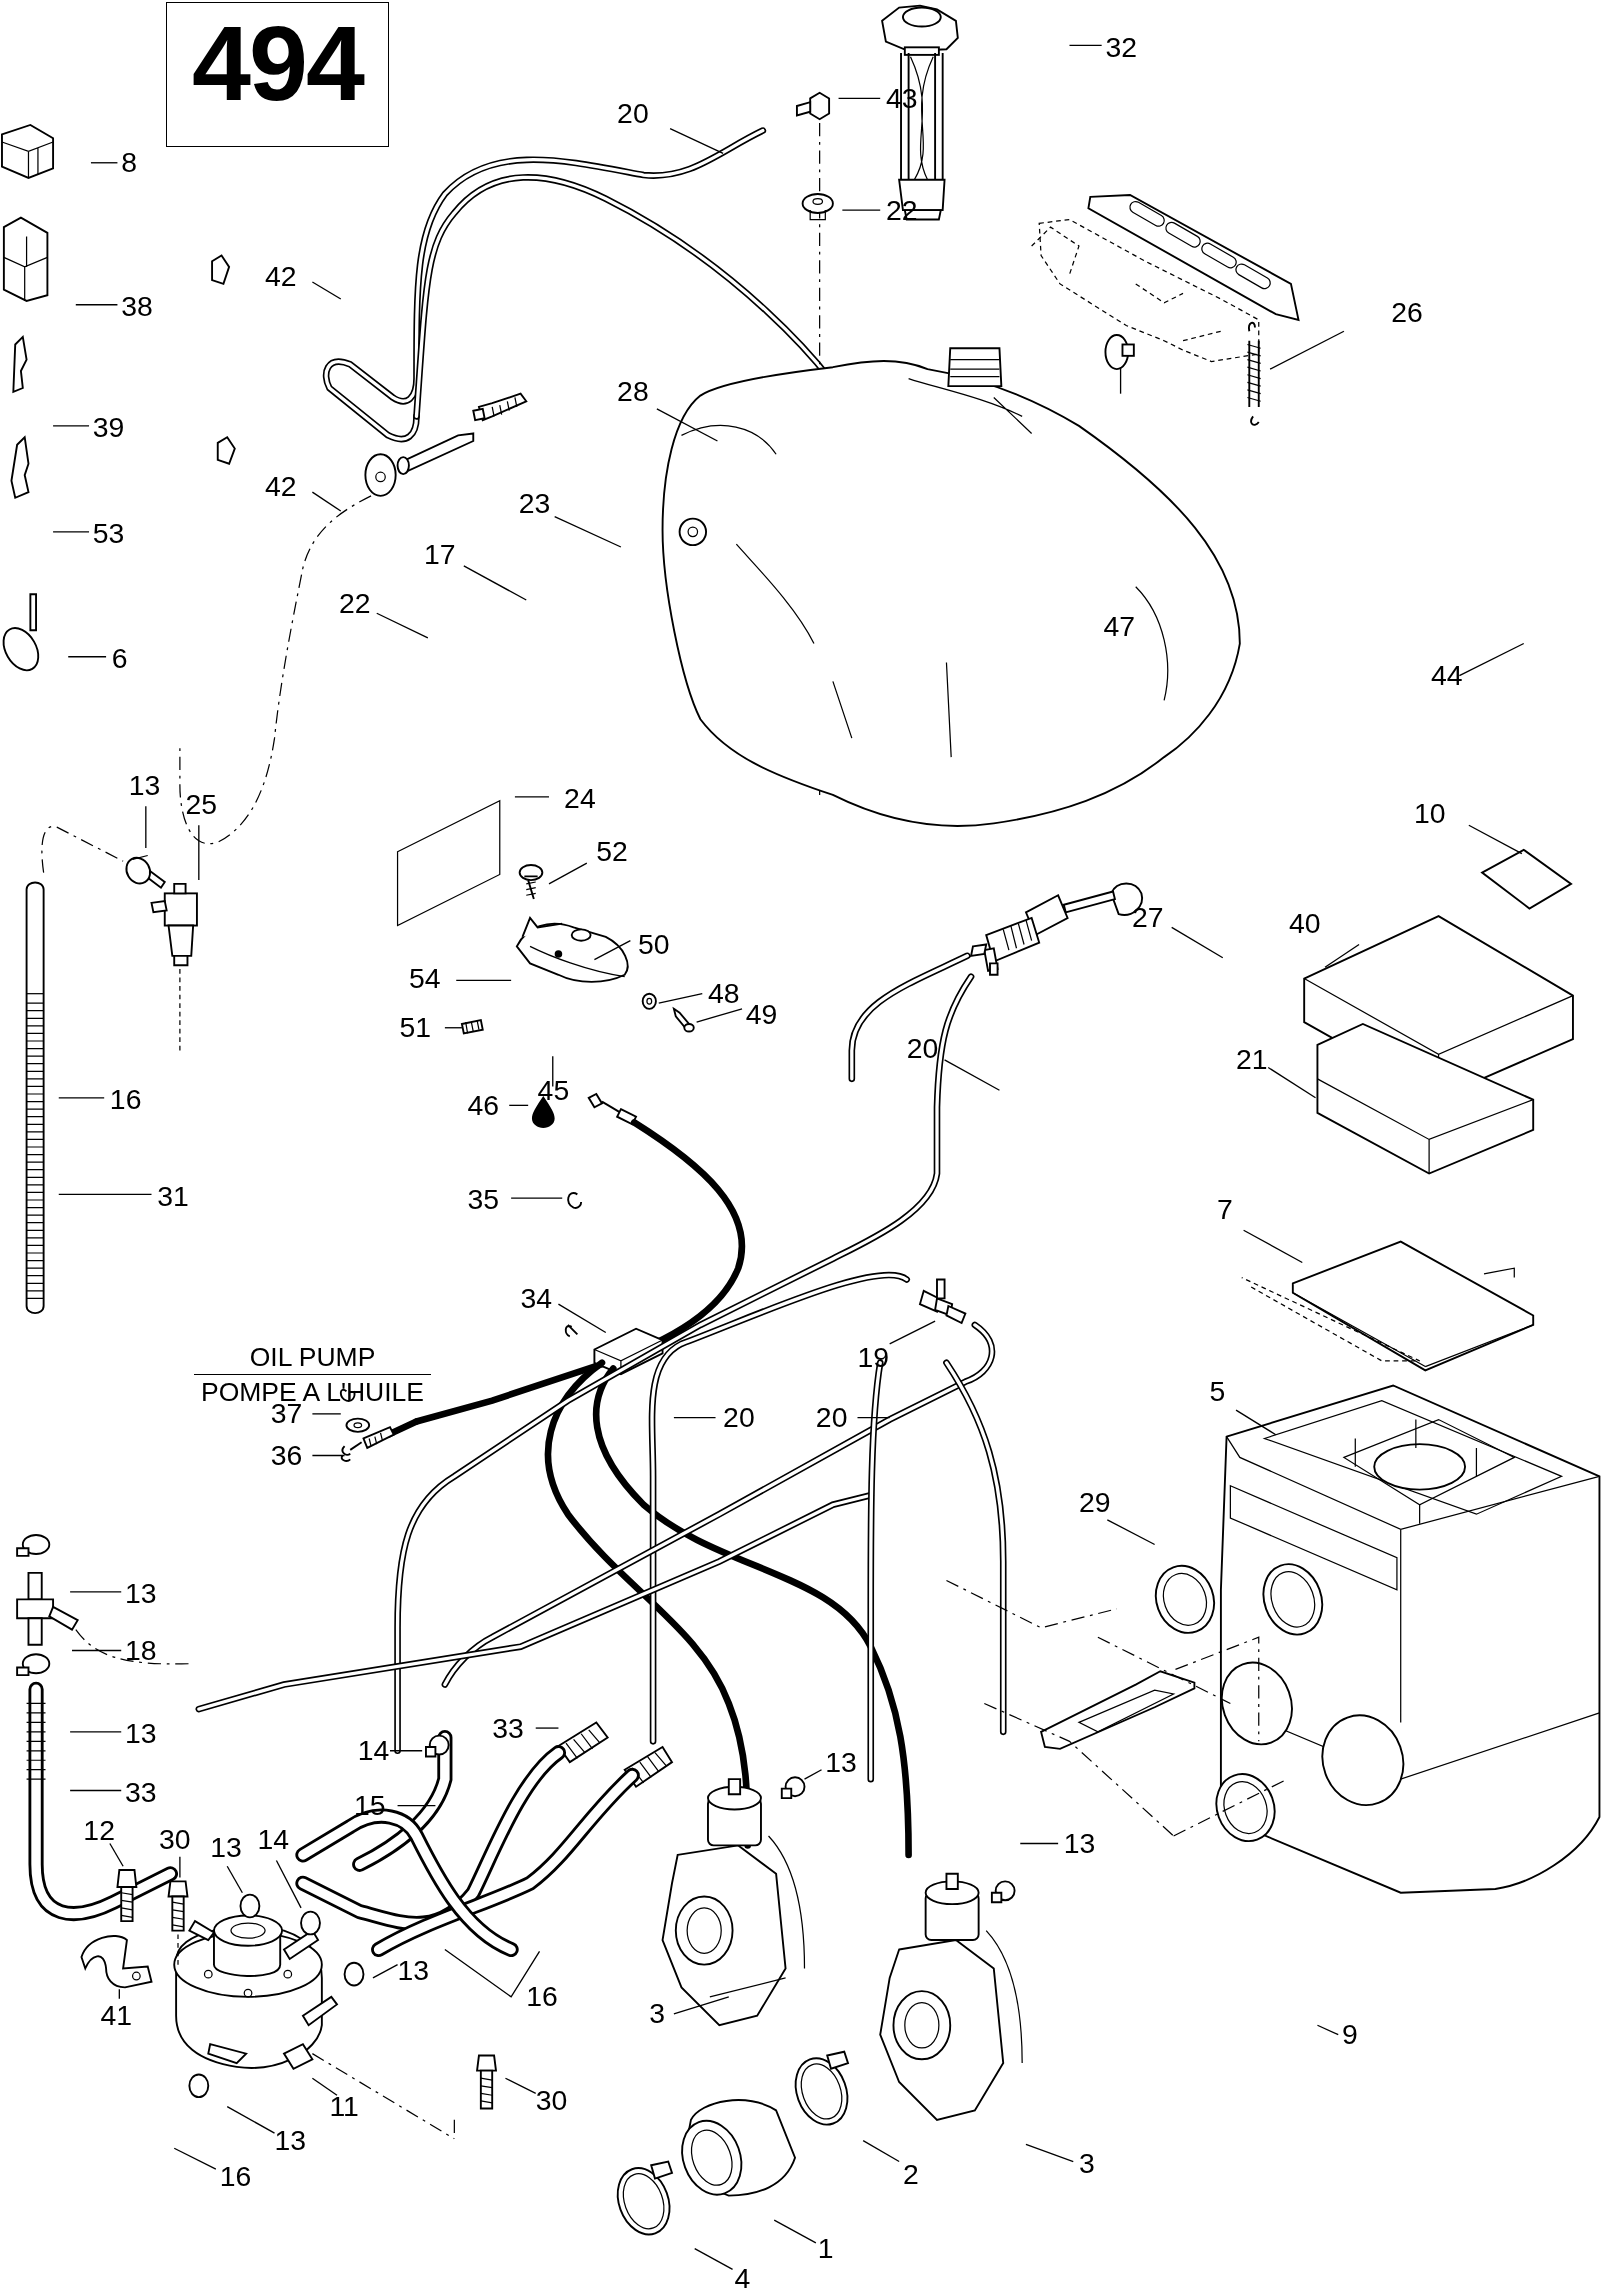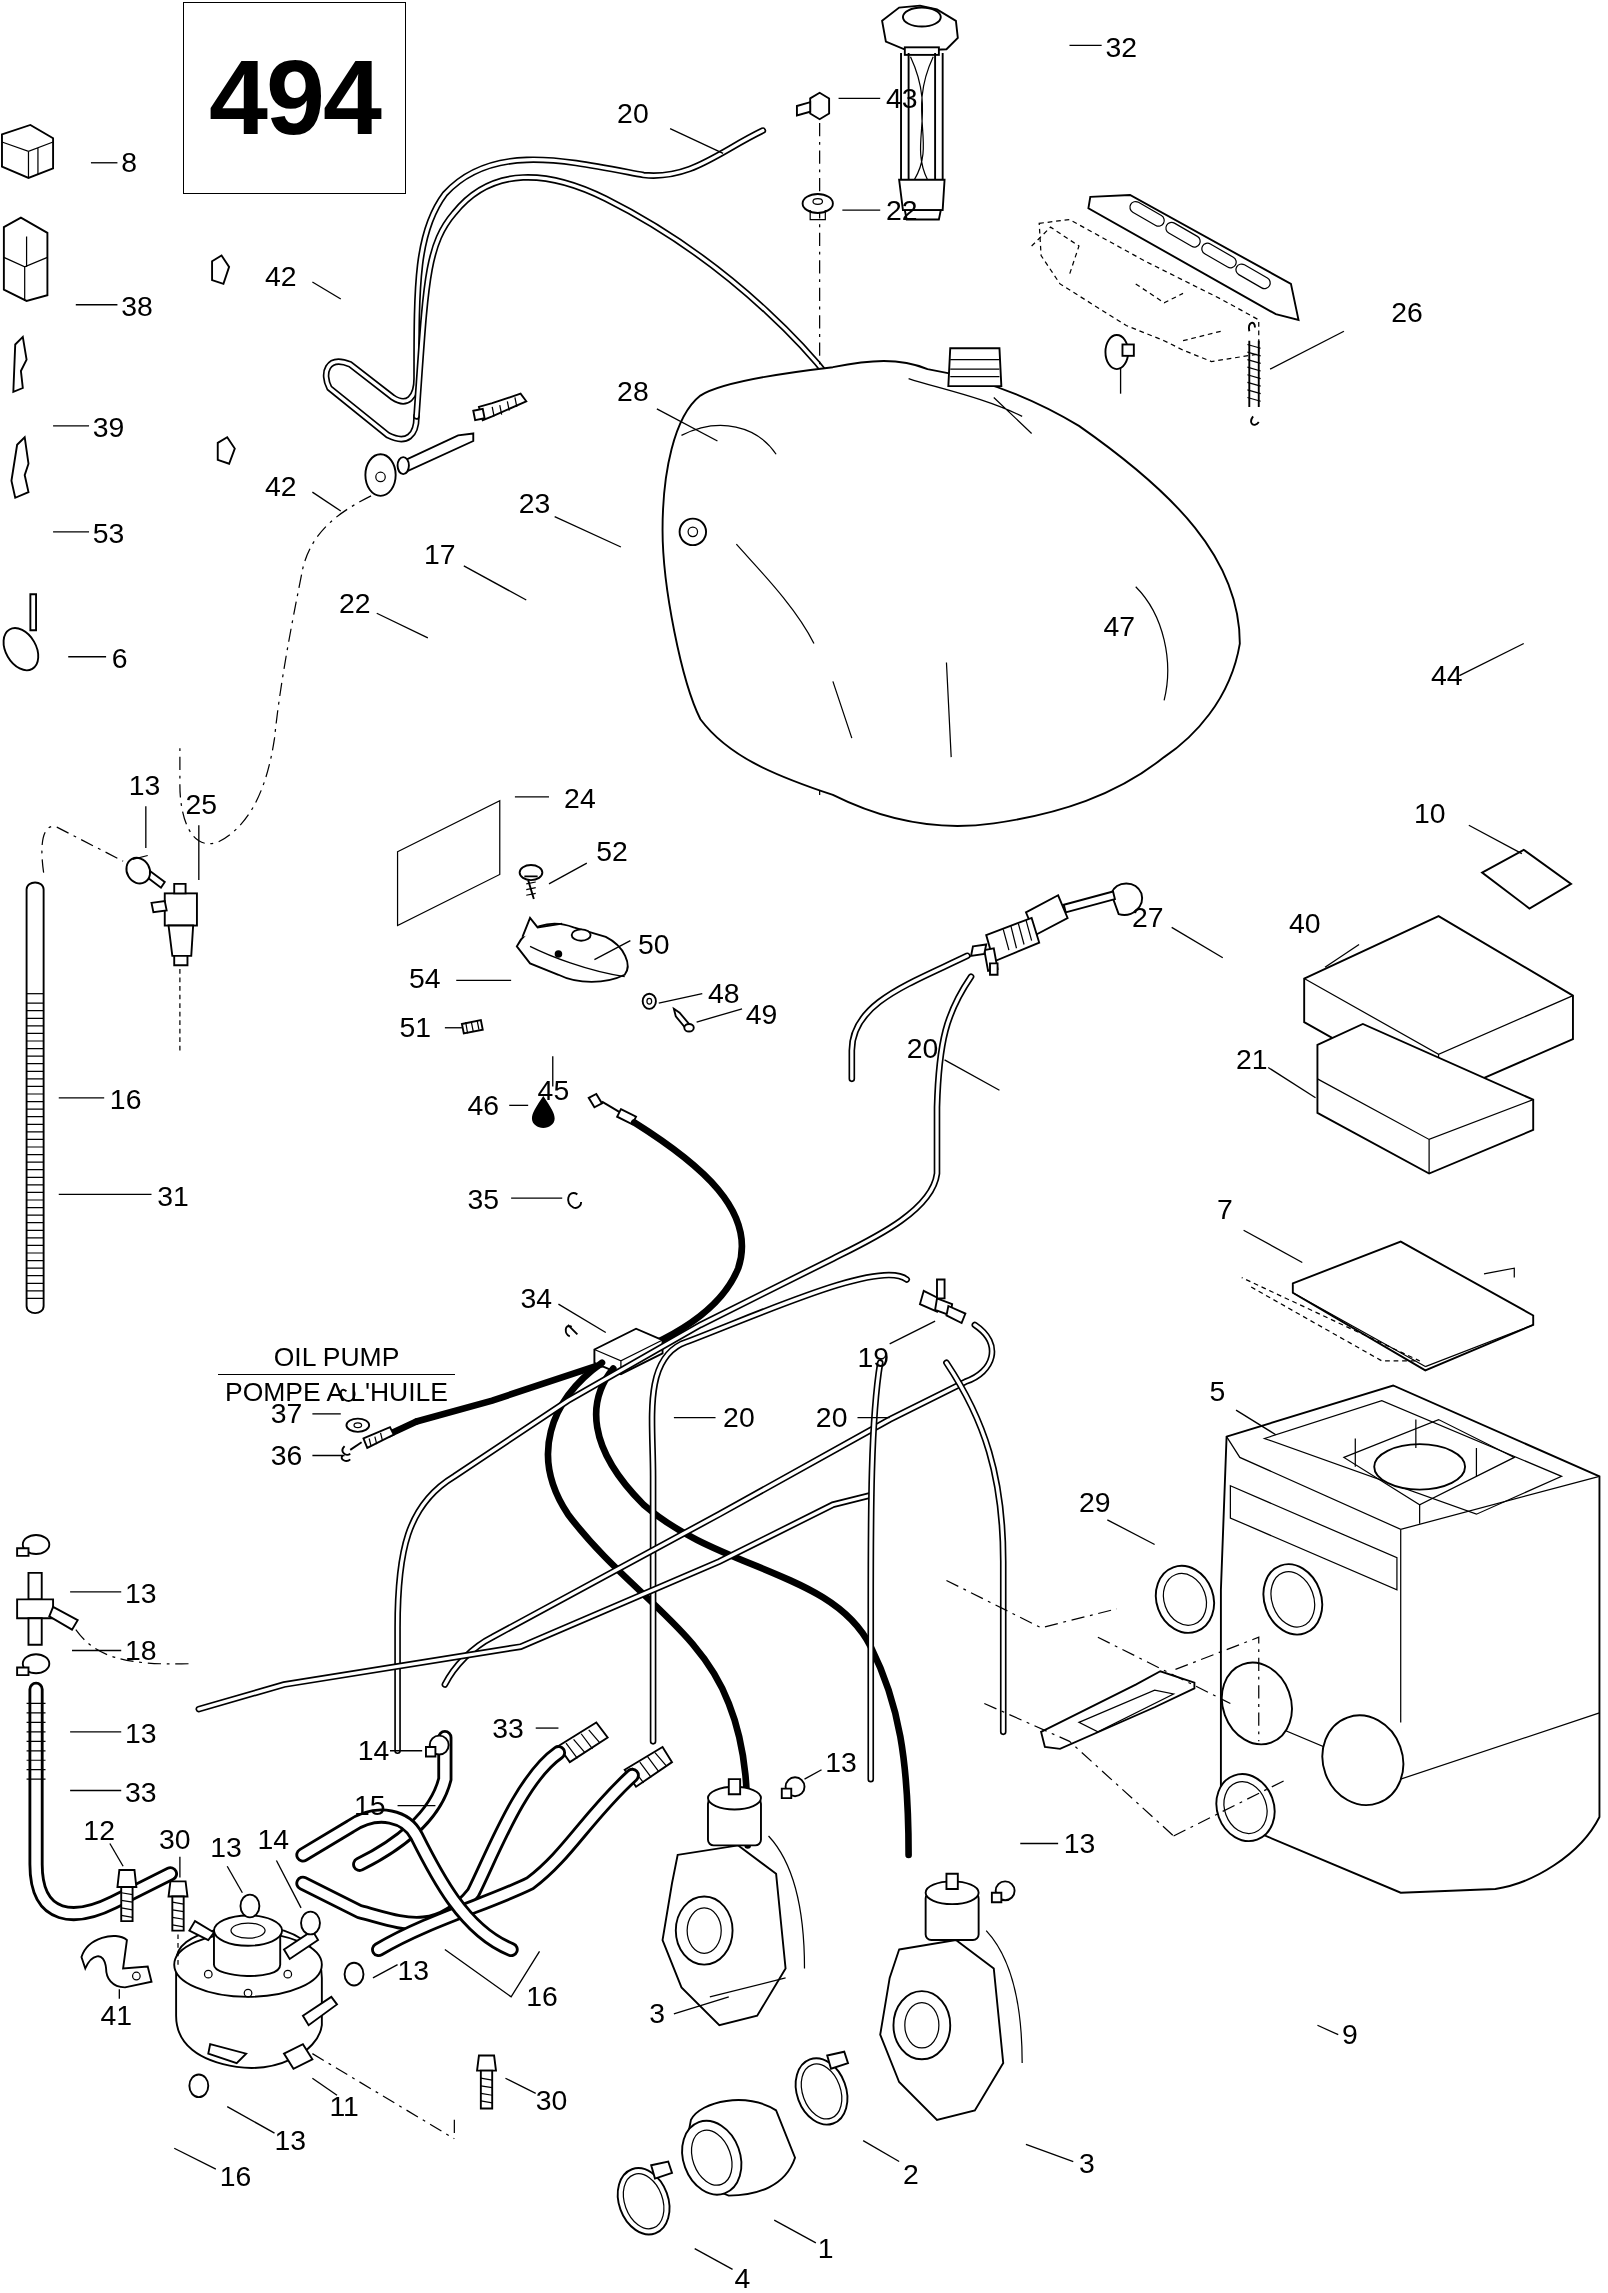--- a/index.html
+++ b/index.html
@@ -10,23 +10,23 @@
   .dash { stroke: #000; stroke-width: 1.3; fill: none; stroke-dasharray: 14 6 3 6; }
   .dot { stroke: #000; stroke-width: 1.3; fill: none; stroke-dasharray: 5 4; }
   .hose { stroke: #000; stroke-width: 16; fill: none; stroke-linecap: round; }
   .hose-in { stroke: #fff; stroke-width: 10; fill: none; stroke-linecap: round; }
   .cable { stroke: #000; stroke-width: 7; fill: none; stroke-linecap: round; }
   .thinhose { stroke: #000; stroke-width: 7; fill: none; stroke-linecap: round; }
   .thinhose-in { stroke: #fff; stroke-width: 3.5; fill: none; stroke-linecap: round; }
   .part { fill: #fff; stroke: #000; stroke-width: 2; }
   .callout { font-family: "Liberation Sans", sans-serif; font-size: 30px; fill: #000; }
   .leader { stroke: #000; stroke-width: 1.4; }
-  #title-box { position: absolute; left: 183px; top: 1.9px; width: 223px; height: 192px; border: 1.9px solid #000; box-sizing: border-box; display: flex; align-items: center; justify-content: center; }
+  #title-box { position: absolute; left: 166px; top: 1.9px; width: 223px; height: 145px; border: 1.9px solid #000; box-sizing: border-box; display: flex; justify-content: center; }
   #title-box span { font-family: "Liberation Sans", sans-serif; font-weight: bold; font-size: 106px; letter-spacing: -1.9px; }
-  #oil-pump-label { position: absolute; left: 194px; top: 1342px; width: 237px; text-align: center; font-family: "Liberation Sans", sans-serif; font-size: 26.5px; line-height: 30px; margin-left: 24px; }
+  #oil-pump-label { position: absolute; left: 194px; top: 1342px; width: 237px; text-align: center; font-family: "Liberation Sans", sans-serif; font-size: 26.5px; line-height: 30px; }
   #oil-pump-label .rule { border-top: 1.4px solid #000; margin: 1.9px 0; }
 </style>
 </head>
 <body>
 
 <div id="title-box">
   <span>494</span>
 </div>
 
 <div id="oil-pump-label">

